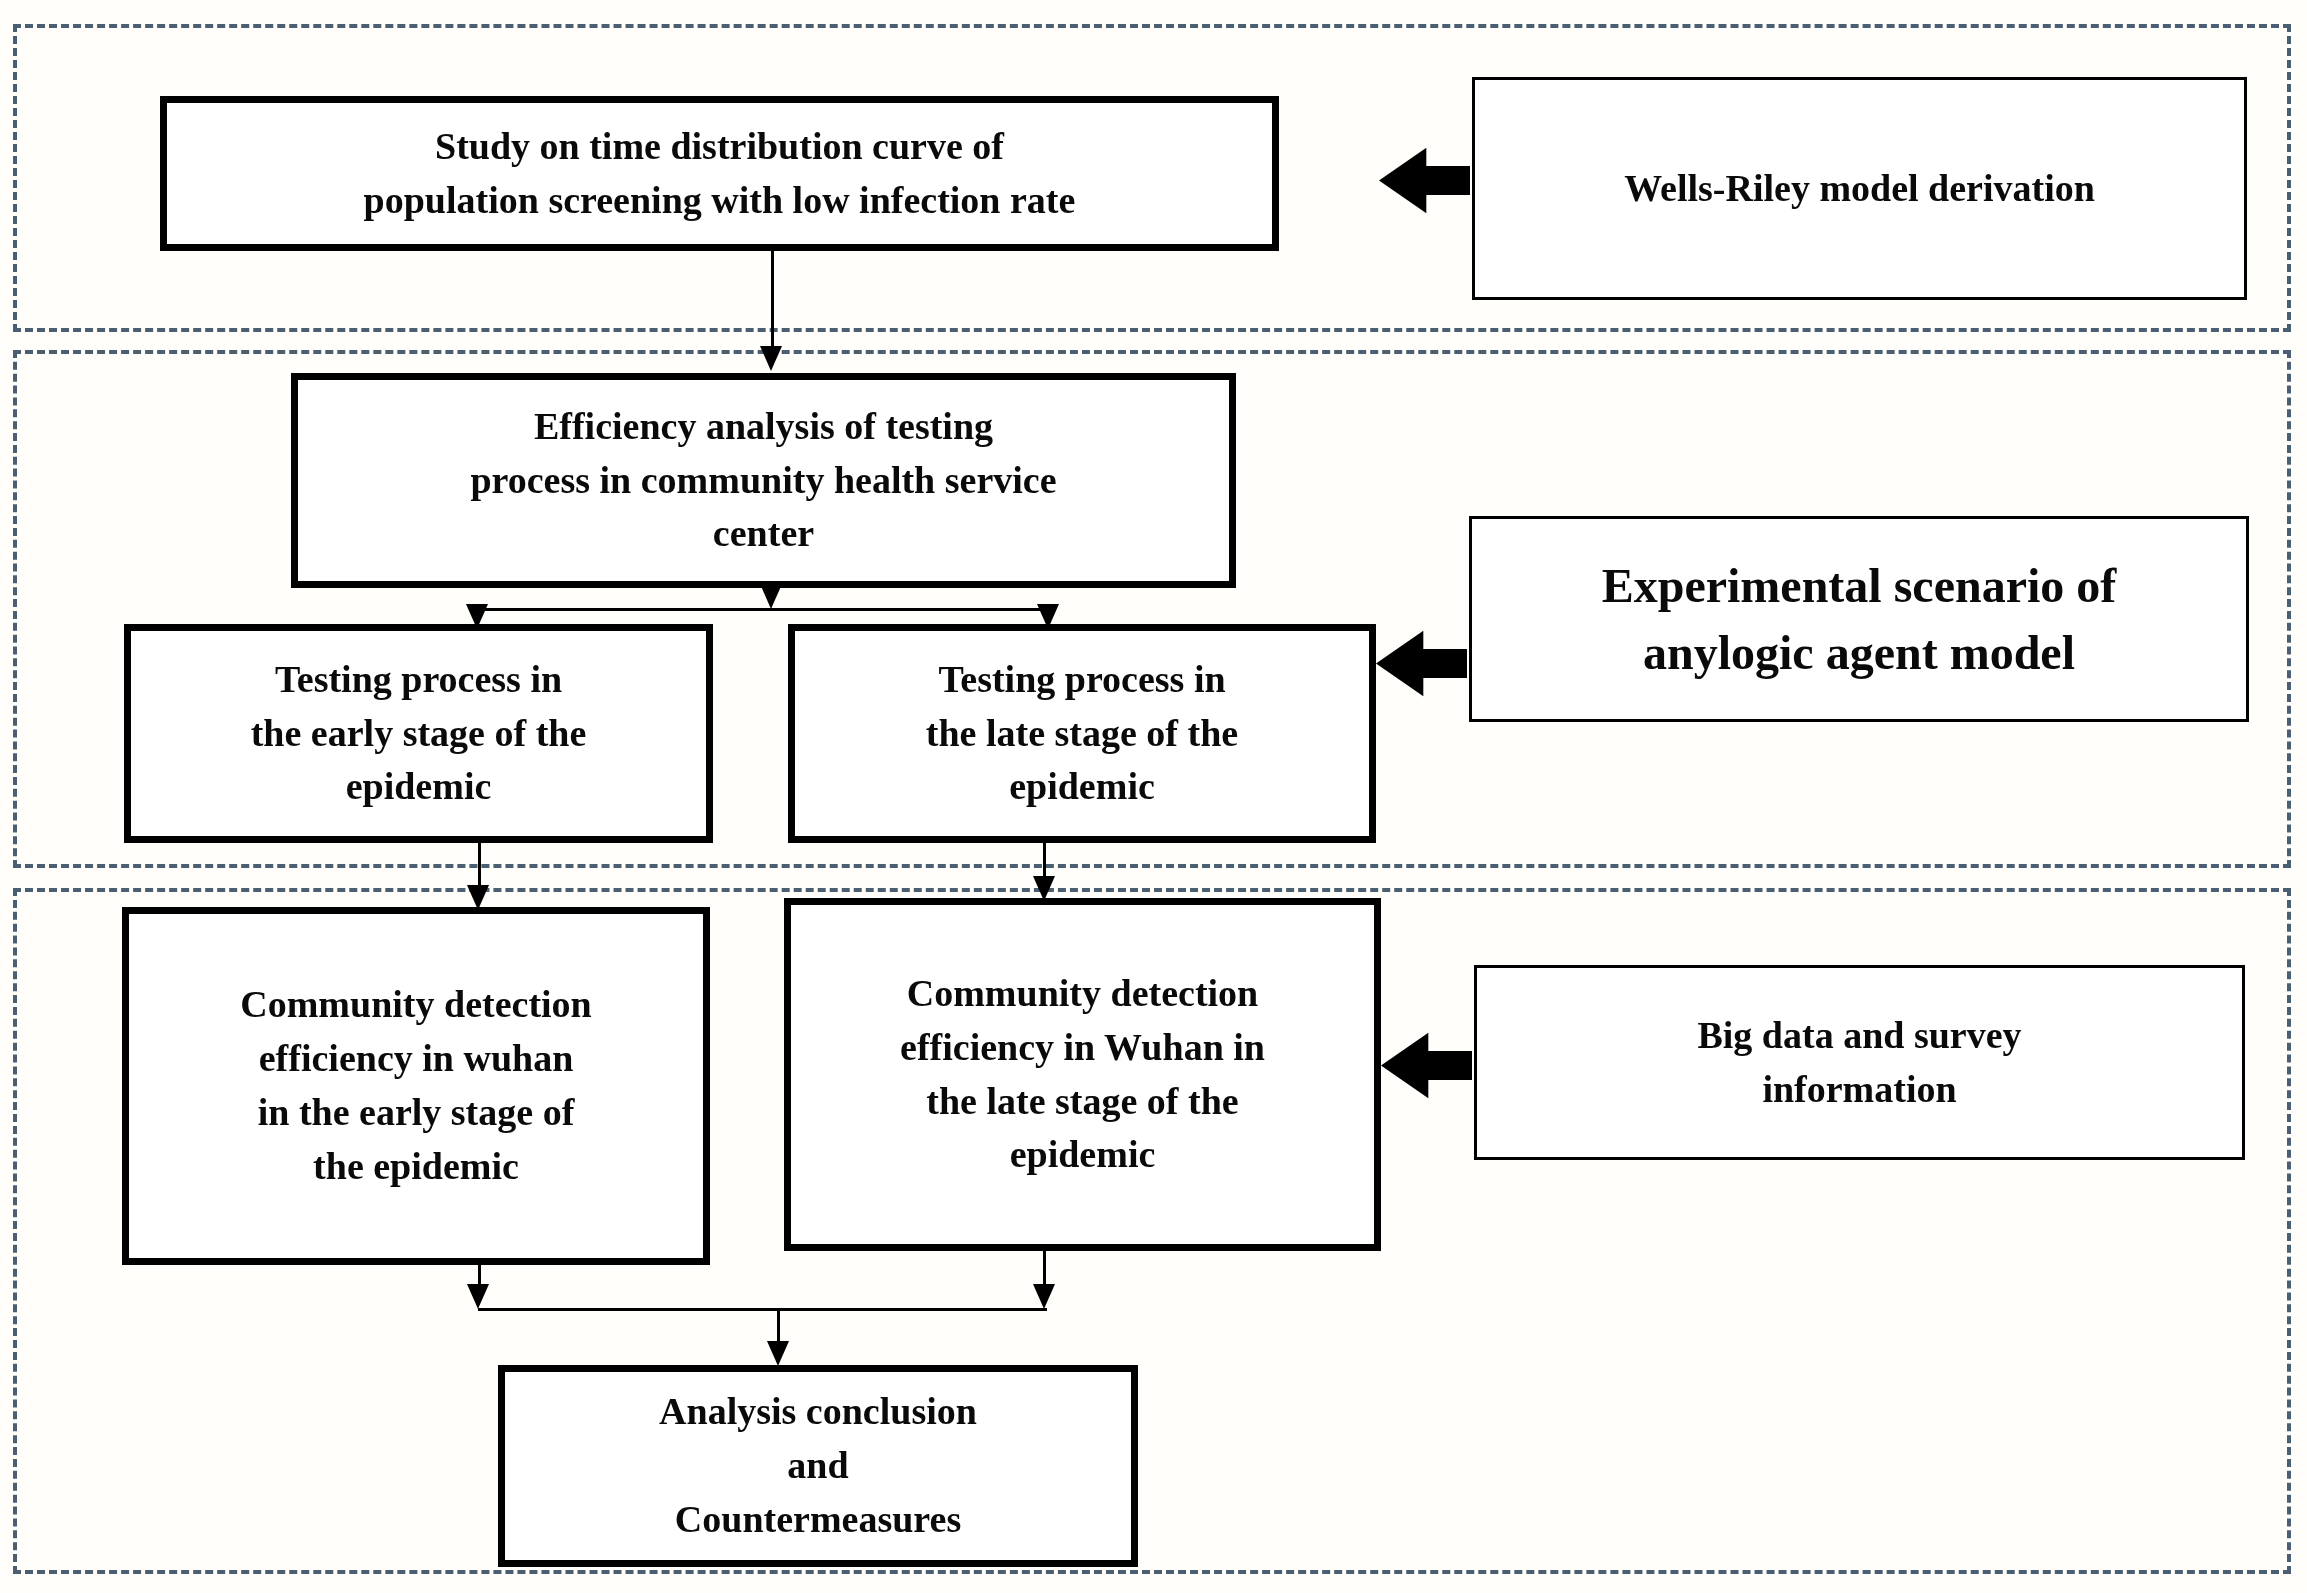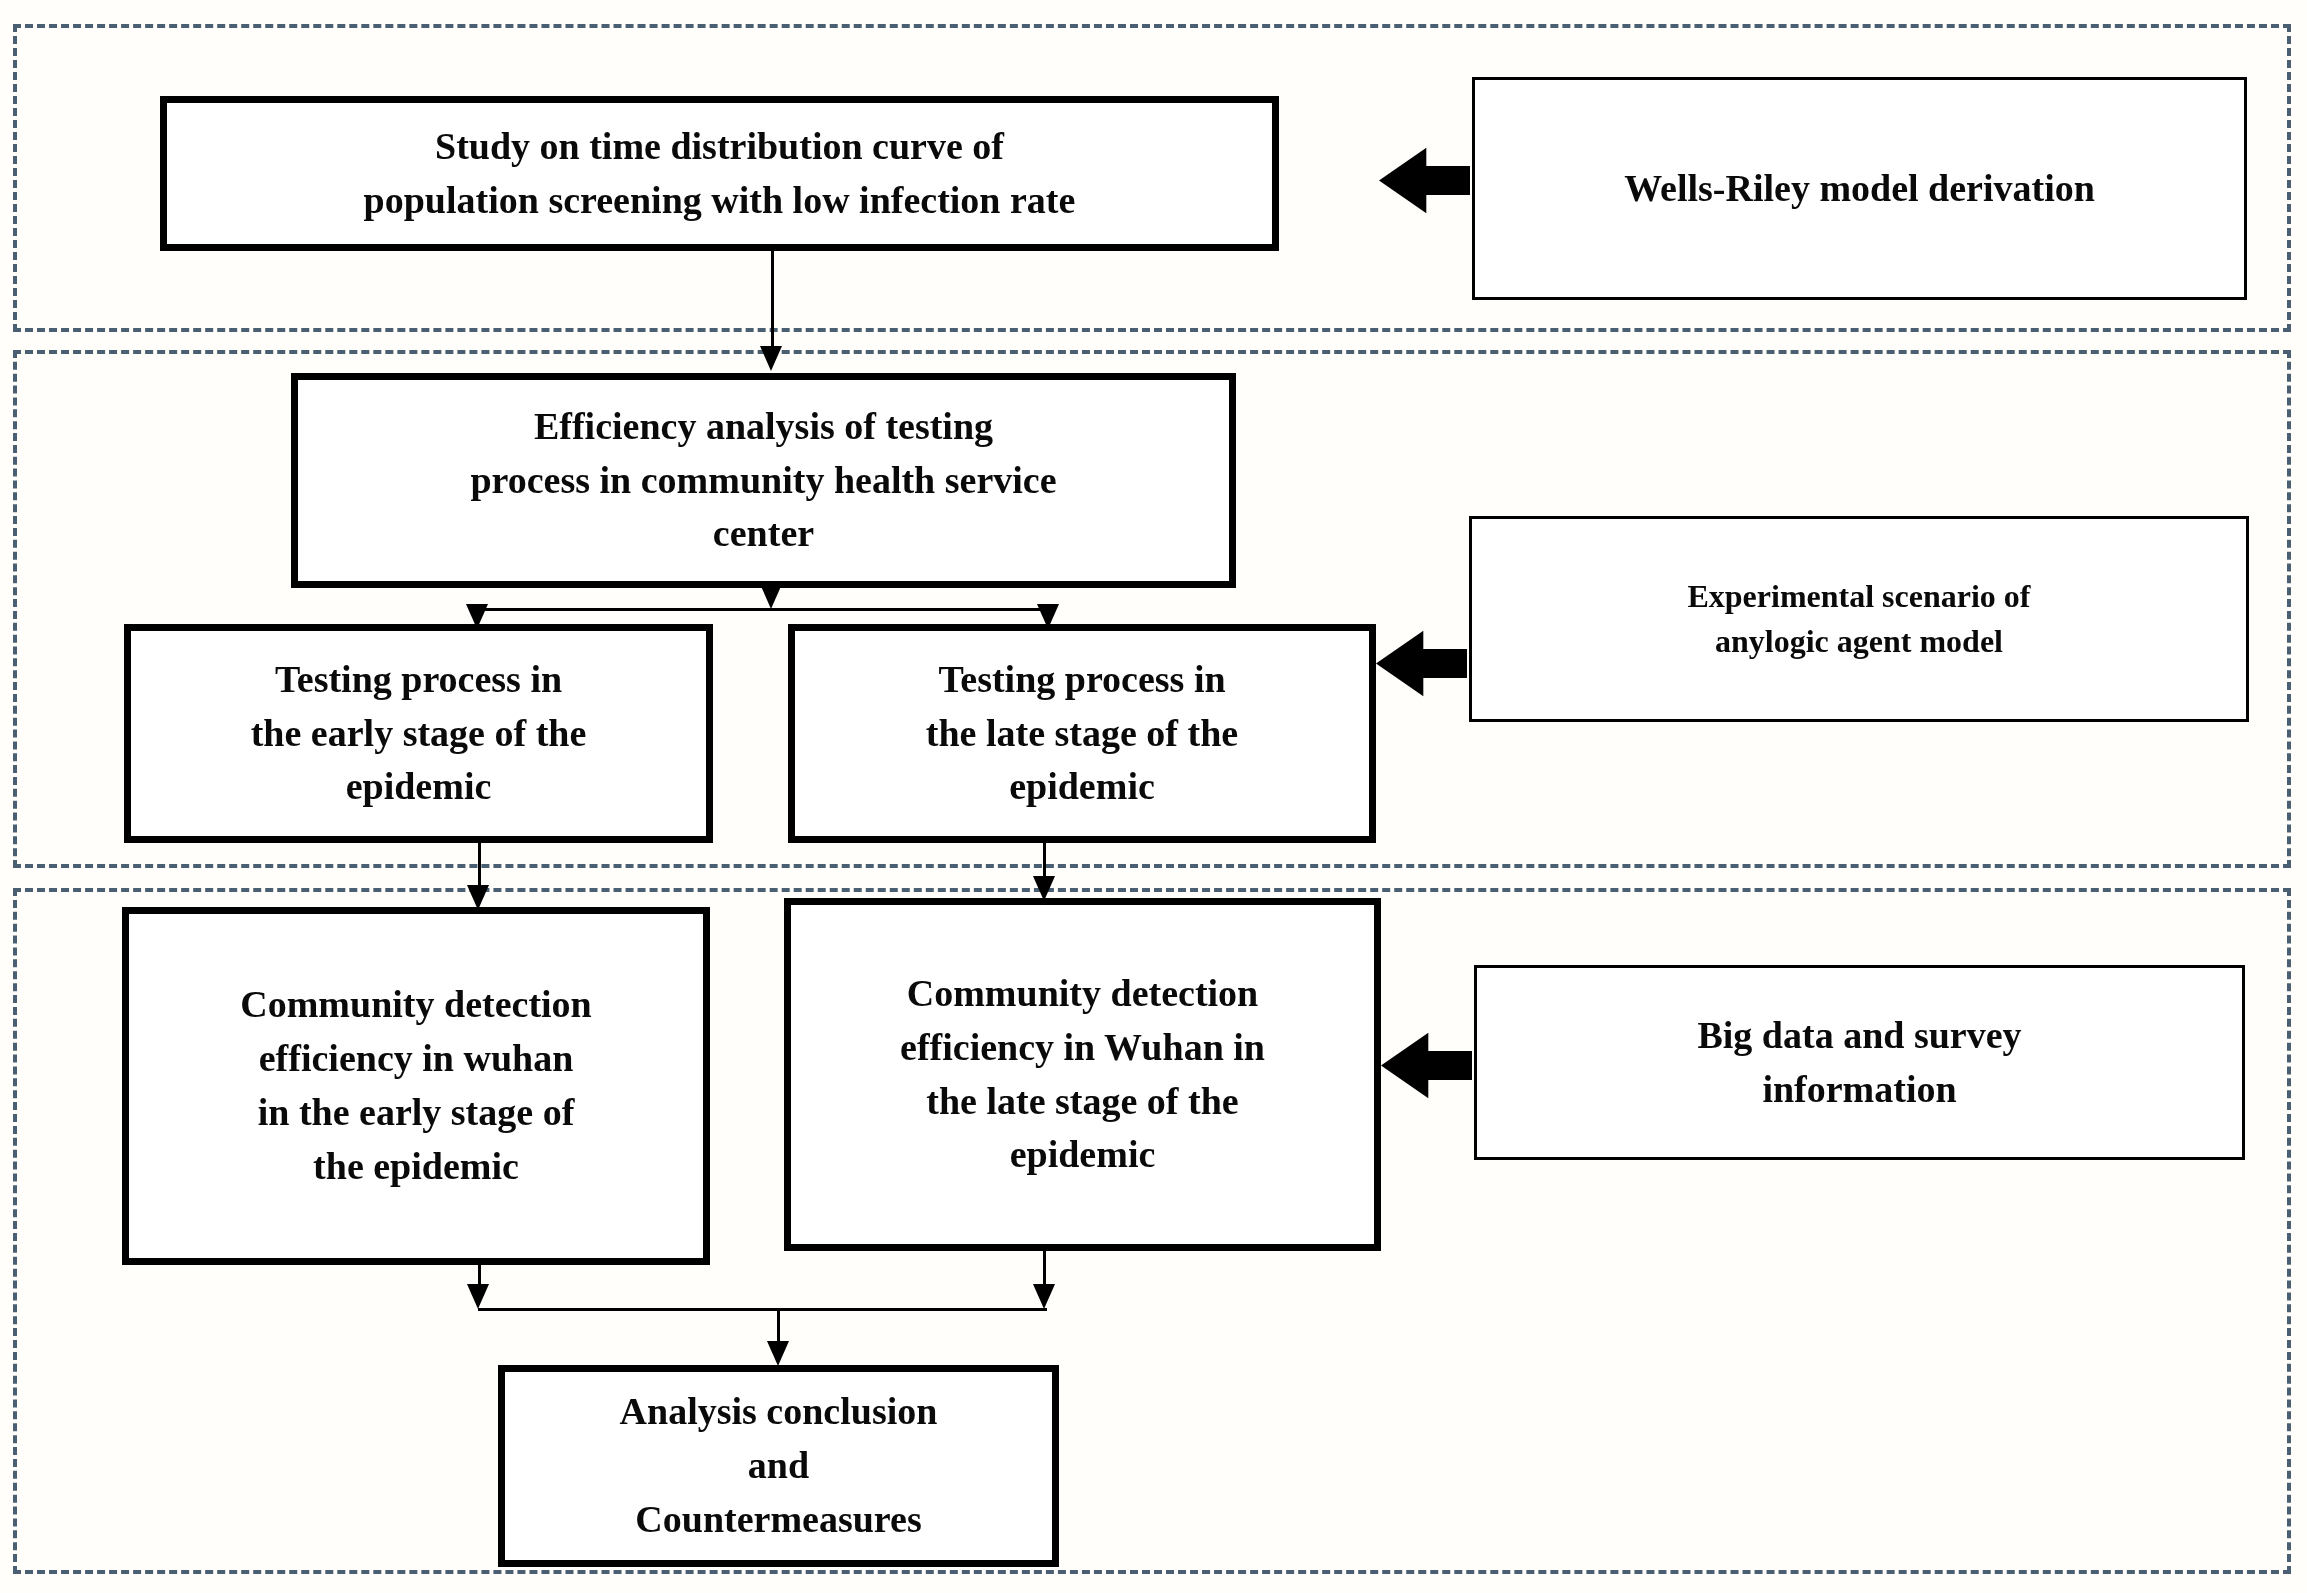--- a/index.html
+++ b/index.html
@@ -36,21 +36,21 @@
   .box.thin { border-width: 3.7px; }
   .box-text {
     font-weight: 700;
     font-size: 38px;
     line-height: 1.42;
     white-space: pre-wrap;
     letter-spacing: 0px;
     padding: 0 11px;
   }
   .box-text.big {
-    font-size: 32px;
+    font-size: 48px;
     line-height: 1.40;
   }
   .vline {
     position: absolute;
     width: 3px;
     background: #000000;
     z-index: 2;
   }
   .hline {
     position: absolute;
@@ -150,21 +150,21 @@
 the epidemic</span>
   </div>
 
   <div class="box" style="left:784px; top:898px; width:597px; height:353px;">
     <span class="box-text">Community detection
 efficiency in Wuhan in
 the late stage of the
 epidemic</span>
   </div>
 
-  <div class="box" style="left:498px; top:1365px; width:561px; height:202px;">
+  <div class="box" style="left:498px; top:1365px; width:640px; height:202px;">
     <span class="box-text">Analysis conclusion
 and
 Countermeasures</span>
   </div>
 
   <div class="box thin" style="left:1472px; top:77px; width:775px; height:223px;">
     <span class="box-text">Wells-Riley model derivation</span>
   </div>
 
   <div class="box thin" style="left:1469px; top:516px; width:780px; height:206px;">

